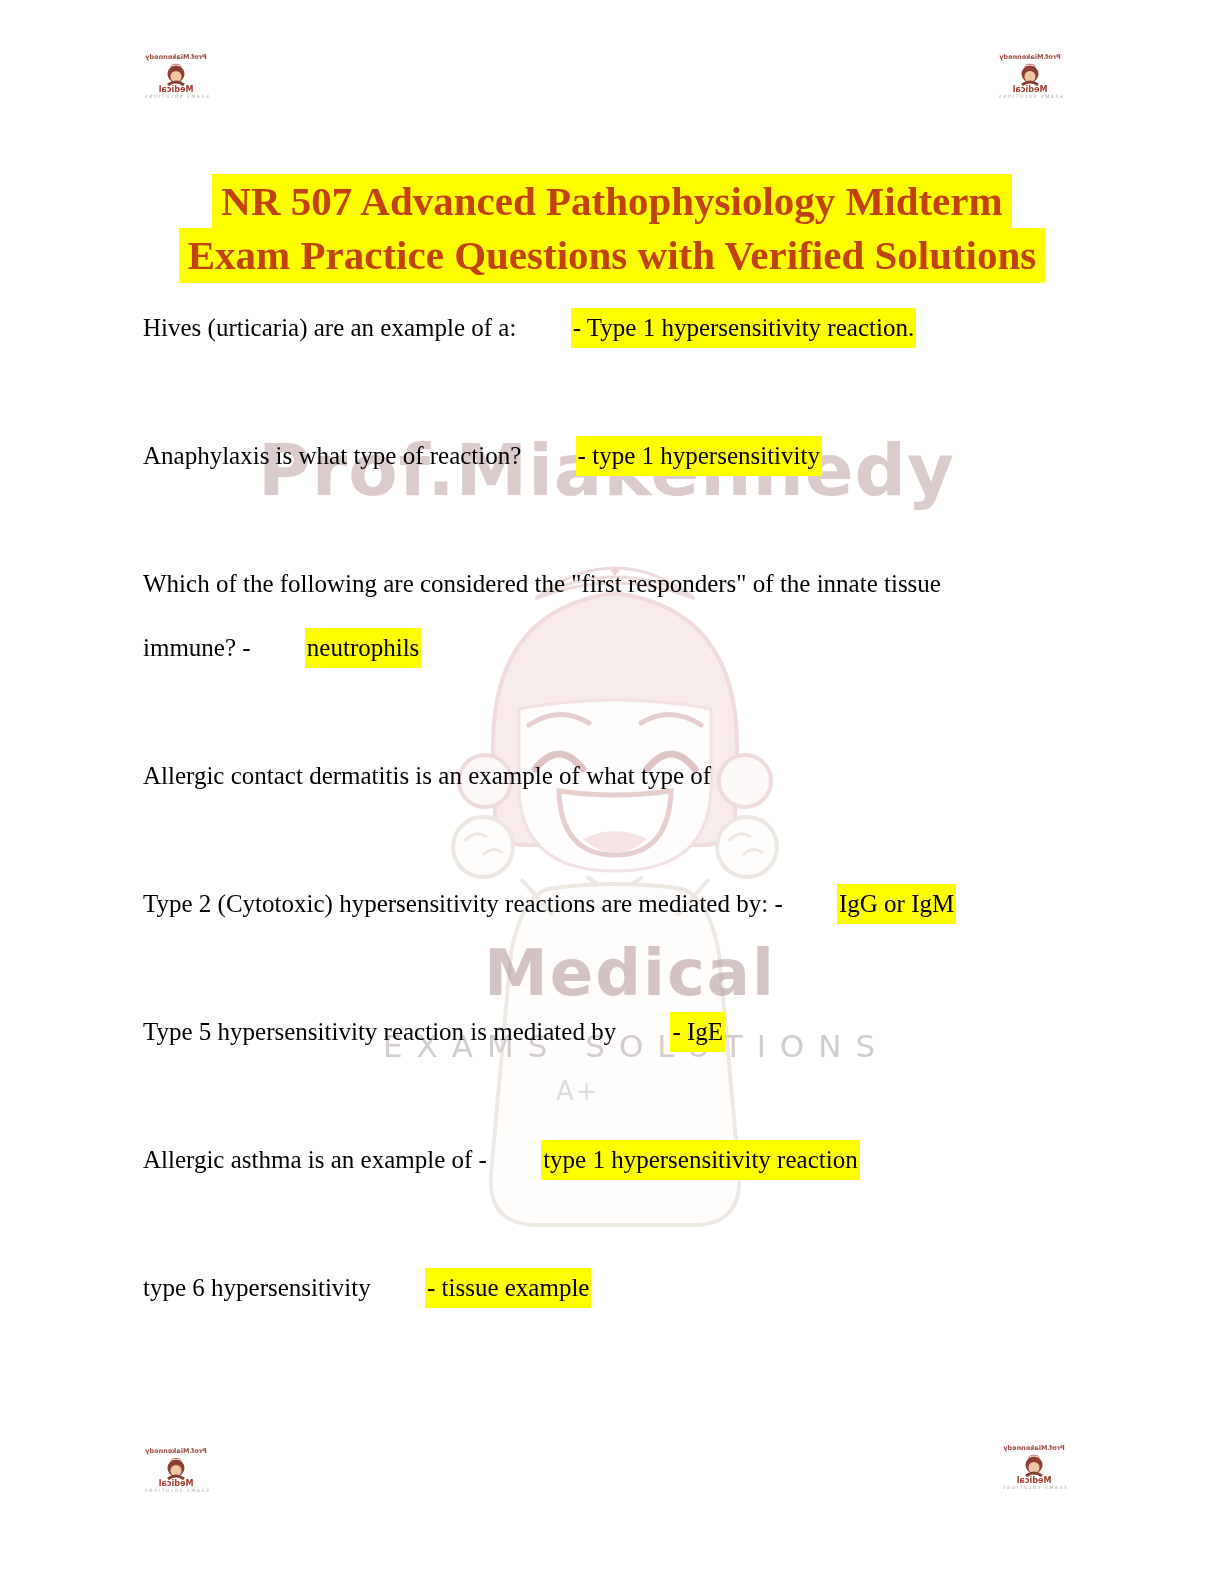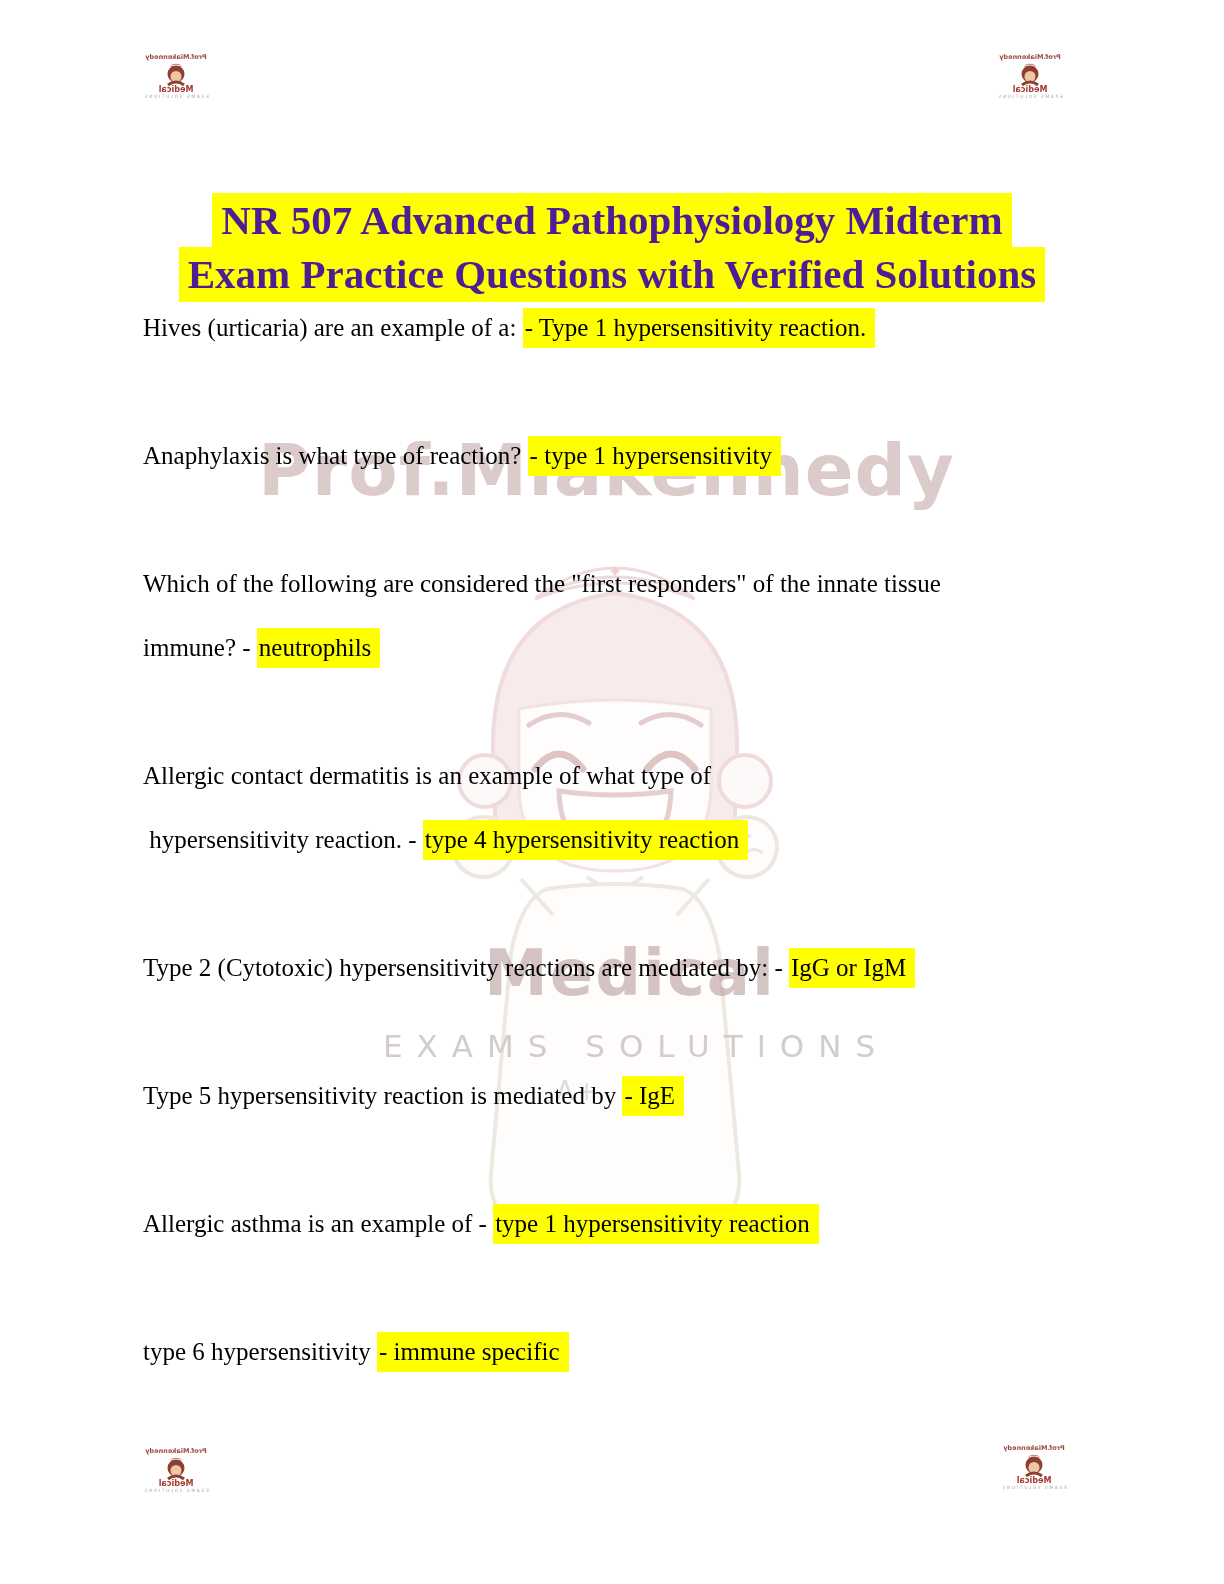--- a/index.html
+++ b/index.html
@@ -47,34 +47,34 @@
   .logo-name  { font-family:"DejaVu Sans",sans-serif; font-weight:bold;
                 font-size:6.5px; color:#9c4c40; white-space:nowrap; }
   .logo-head  { margin:1px auto 0 auto; width:24px; height:24px; }
   .logo-brand { font-family:"DejaVu Sans",sans-serif; font-weight:bold;
                 font-size:8px; color:#a33a2e; white-space:nowrap; }
   .logo-tagline { font-family:"DejaVu Sans",sans-serif; font-size:4.5px;
                 letter-spacing:1.5px; color:#b6a79e; white-space:nowrap; }
 
   
   .doc-title {
-    position:absolute; left:0; right:0; top:193px; z-index:1;
+    position:absolute; left:0; right:0; top:174px; z-index:1;
     text-align:center; font-weight:bold; font-size:41px; line-height:54px;
-    color:#4c1d95;
+    color:#c2410c;
   }
   .doc-title .hl-title { background:#ffff00; padding:4px 9px 5px 9px; }
 
   
   .qa-list {
     position:absolute; left:143px; top:296px; width:960px; z-index:1;
     font-size:25px; color:#000;
   }
   .qa-list p { margin:0 0 64px 0; padding:0; }
   .qa-line { display:block; line-height:64px; white-space:pre; }
-  .hl { background:#ffff00; padding:6px 9px 7px 2px; }
+  .hl { background:#ffff00; padding:6px 2px 7px 2px;margin-left:48px; }
 </style>
 </head>
 <body>
 
 <div class="page">
 
   <div class="watermark">
     <div class="wm-name">Prof.Miakennedy</div>
 
     <svg class="wm-nurse" width="380" height="700" viewBox="0 0 380 700" fill="none" xmlns="http://www.w3.org/2000/svg">
@@ -184,29 +184,28 @@
       </p>
       <p>
         <span class="qa-line"><span class="">Anaphylaxis is what type of reaction? </span><span class="hl">- type 1 hypersensitivity</span></span>
       </p>
       <p>
         <span class="qa-line"><span class="">Which of the following are considered the "first responders" of the innate tissue</span></span>
         <span class="qa-line"><span class="">immune? - </span><span class="hl">neutrophils</span></span>
       </p>
       <p>
         <span class="qa-line"><span class="">Allergic contact dermatitis is an example of what type of</span></span>
-        <span class="qa-line"><span class=""> hypersensitivity reaction. - </span><span class="hl">type 4 hypersensitivity reaction</span></span>
       </p>
       <p>
         <span class="qa-line"><span class="">Type 2 (Cytotoxic) hypersensitivity reactions are mediated by: - </span><span class="hl">IgG or IgM</span></span>
       </p>
       <p>
         <span class="qa-line"><span class="">Type 5 hypersensitivity reaction is mediated by </span><span class="hl">- IgE</span></span>
       </p>
       <p>
         <span class="qa-line"><span class="">Allergic asthma is an example of - </span><span class="hl">type 1 hypersensitivity reaction</span></span>
       </p>
       <p>
-        <span class="qa-line"><span class="">type 6 hypersensitivity </span><span class="hl">- immune specific</span></span>
+        <span class="qa-line"><span class="">type 6 hypersensitivity </span><span class="hl">- tissue example</span></span>
       </p>
     </div>
 
 </div>
 
 </body></html>

